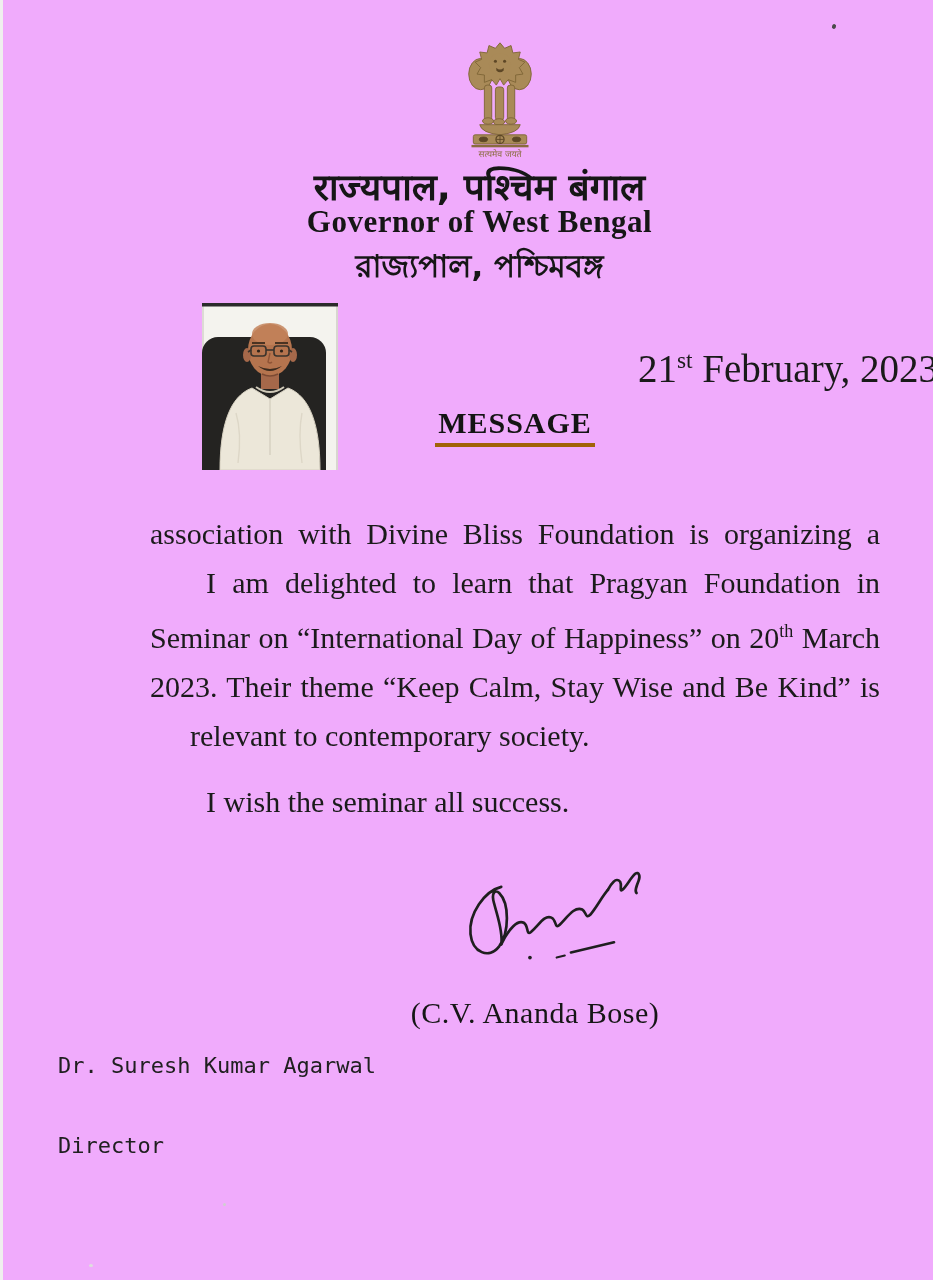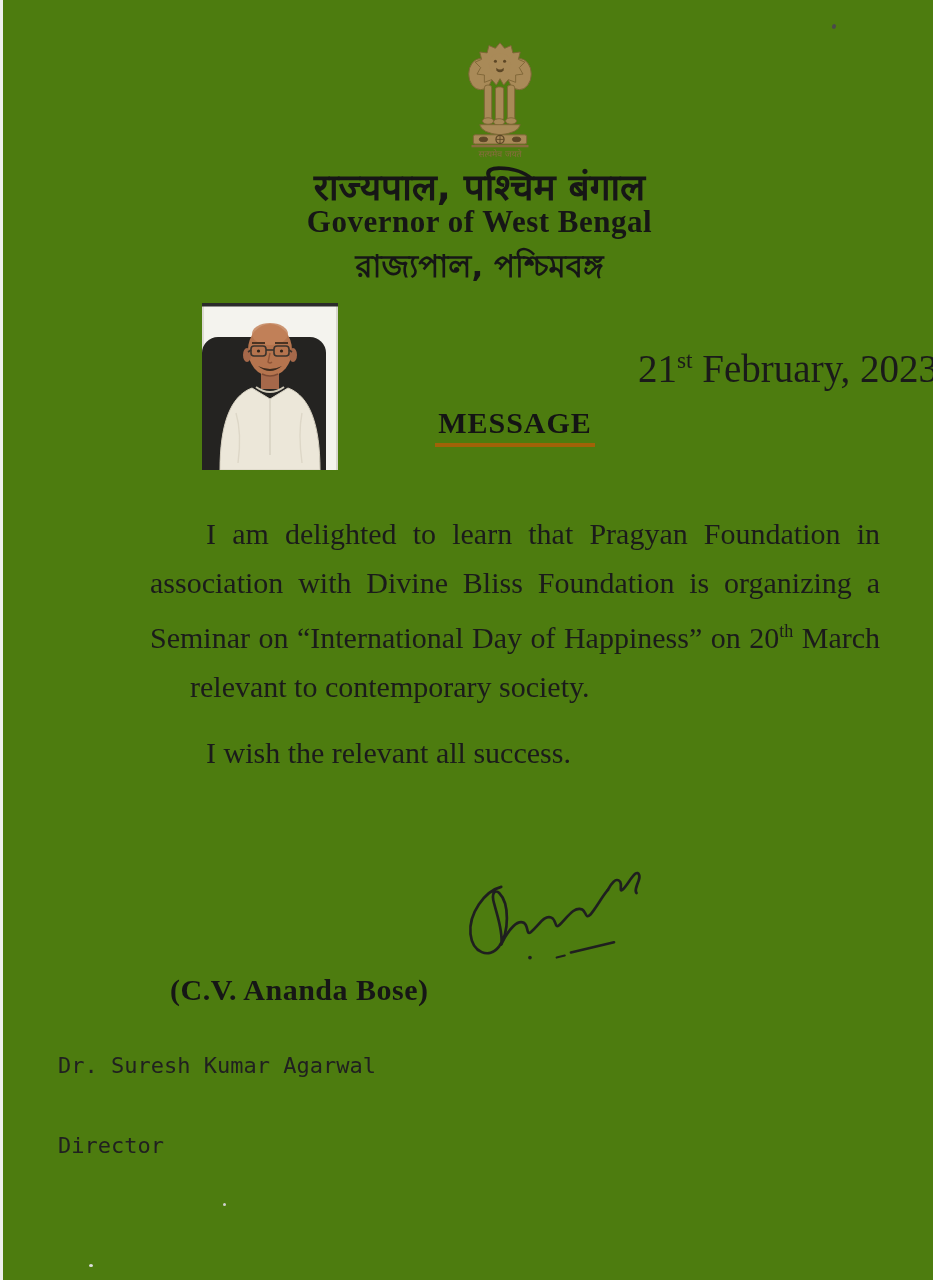--- a/index.html
+++ b/index.html
@@ -1,19 +1,19 @@
 <!DOCTYPE html>
 <html><head>
 <meta charset="utf-8">
 <style>
   html,body{margin:0;padding:0;background:#ffffff;}
   .page{
     position:relative;
     width:933px;height:1280px;
-    background:#4d7c0f;
+    background:#f0abfc;
     overflow:hidden;
     font-family:"Liberation Serif", serif;
     color:#1e1e1e;
   }
   .emblem{position:absolute;left:454px;top:36px;width:92px;height:124px;}
   .title-hindi{
     position:absolute;left:13px;top:160px;width:933px;text-align:center;
     font-family:"DejaVu Sans","Liberation Sans",sans-serif;
     font-size:37px;font-weight:600;color:#161616;letter-spacing:0px;
   }
@@ -45,22 +45,22 @@
     position:absolute;left:150px;top:509px;width:730px;
     font-size:30px;line-height:49px;color:#1b1b1b;
   }
   .jline{text-align:justify;text-align-last:justify;}
   .jline.first{text-indent:56px;}
   .lastline{text-align:left;margin-left:40px;}
   .para2{margin-top:17px;text-indent:56px;text-align:left;}
   
   .signature{position:absolute;left:450px;top:858px;width:205px;height:108px;}
   .signatory{
-    position:absolute;left:170px;top:973px;width:730px;text-align:left;
-    font-size:30px;font-weight:bold;color:#161616;letter-spacing:0.5px;
+    position:absolute;left:170px;top:996px;width:730px;text-align:center;
+    font-size:30px;font-weight:normal;color:#161616;letter-spacing:0.5px;
   }
   
   .address{
     position:absolute;left:58px;top:1000px;
     font-family:"DejaVu Sans Mono","Liberation Mono",monospace;
     font-size:22px;line-height:26.6px;color:#202020;white-space:pre;
   }
   .address .bold{font-weight:normal;}
   
   .speck{position:absolute;border-radius:50%;}
@@ -160,25 +160,26 @@
     <rect x="0" y="0" width="136" height="3.5" fill="#2b2b2b"></rect>
   </svg>
 
   <div class="date-line"><span>21</span><span class="sup">st</span><span> February, 2023</span></div>
 
   <div class="heading-wrap">
     <span class="heading">MESSAGE</span>
   </div>
 
   <div class="body-text">
+    <div class="jline">association with Divine Bliss Foundation is organizing a</div>
     <div class="jline first">I am delighted to learn that Pragyan Foundation in</div>
-    <div class="jline">association with Divine Bliss Foundation is organizing a</div>
     <div class="jline"><span>Seminar on “International Day of Happiness” on 20</span><span class="sup">th</span><span> March</span></div>
+    <div class="jline">2023. Their theme “Keep Calm, Stay Wise and Be Kind”  is</div>
     <div class="lastline">relevant to contemporary society.</div>
-    <div class="para2">I wish the relevant all success.</div>
+    <div class="para2">I wish the seminar all success.</div>
   </div>
 
   <svg class="signature" viewBox="0 0 200 105" aria-hidden="true">
     <g fill="none" stroke="#1f1f1f" stroke-width="2.6" stroke-linecap="round">
       <path d="M50,28 C34,32 18,54 20,74 C22,92 38,99 48,86 C58,72 58,44 48,34 C44,30 40,34 43,44 C46,56 52,72 50,84"></path>
       <path d="M50,84 C58,68 66,60 72,63 C77,66 74,76 79,72 C87,65 92,55 99,58 C104,60 102,70 107,65 C115,57 121,47 129,50 C133,52 132,60 137,55 C143,48 148,38 154,31"></path>
       <path d="M154,31 C157,25 162,18 166,23 C168,26 165,33 168,31 C173,27 176,19 181,15 C184,13 186,17 184,22 C182,27 180,32 182,34"></path>
       <path d="M118,92 L160,82"></path>
       <path d="M104,97 L112,95" stroke-width="2"></path>
     </g>

